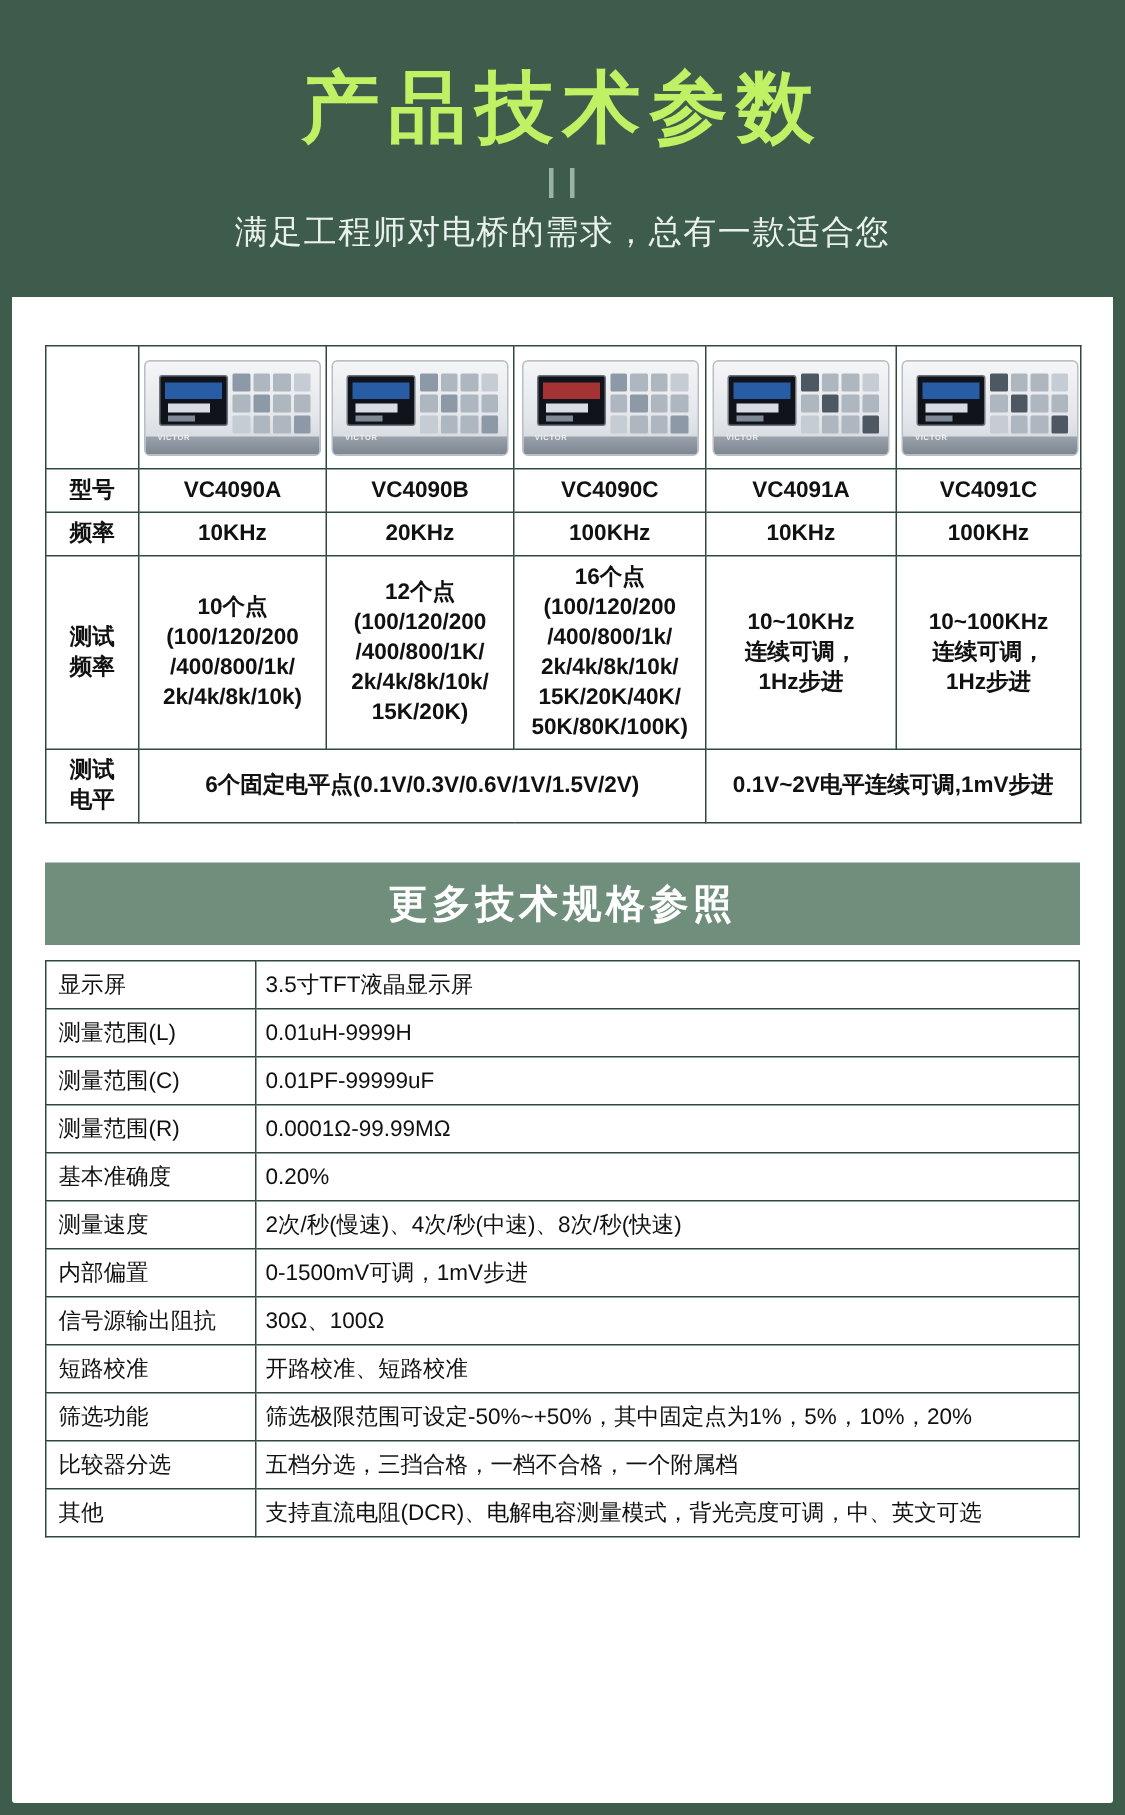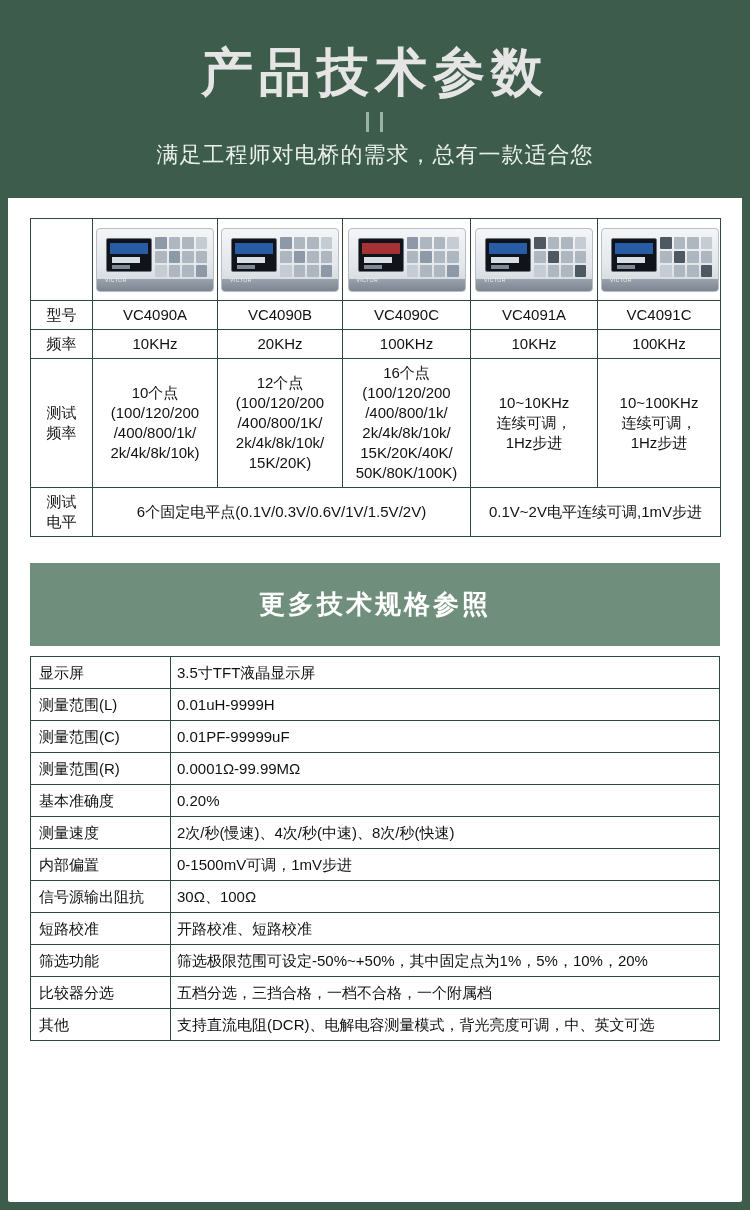--- a/index.html
+++ b/index.html
@@ -25,21 +25,21 @@
     border-radius: 2px;
   }
   
   .header {
     height: 190px;
     background: #3d5c4b;
     text-align: center;
     padding-top: 34px;
   }
   .header-title {
-    color: #e5e5e5;
+    color: #bef264;
     font-size: 52px;
     font-weight: bold;
     letter-spacing: 6px;
     line-height: 60px;
     margin: 0;
   }
   .header-divider {
     width: 26px;
     height: 22px;
     margin: 10px auto 6px;
@@ -56,21 +56,22 @@
   .header-divider span.l { left: 4px; }
   .header-divider span.r { left: 18px; }
   .header-sub {
     color: #eaf1ec;
     font-size: 22px;
     letter-spacing: 1px;
     margin: 4px 0 0;
   }
   
   .content {
-    padding: 20px 22px 0;
+    padding: 32px 22px 0;
+    font-weight: bold;
   }
   table.spec {
     border-collapse: collapse;
     width: 100%;
     table-layout: fixed;
   }
   table.spec td, table.spec th {
     border: 1px solid #2f4a3c;
     font-size: 15px;
     color: #111;
@@ -151,21 +152,21 @@
   td.multiline { line-height: 21px; font-size: 15px; }
   
   .section-banner {
     margin: 26px 22px 10px;
     background: #6f8f7c;
     color: #fff;
     text-align: center;
     font-size: 26px;
     font-weight: bold;
     letter-spacing: 3px;
-    padding: 24px 0;
+    padding: 10px 0;
   }
   
   table.spec2 {
     border-collapse: collapse;
     width: calc(100% - 44px);
     margin: 0 22px;
     table-layout: fixed;
   }
   table.spec2 td {
     border: 1px solid #2f4a3c;

